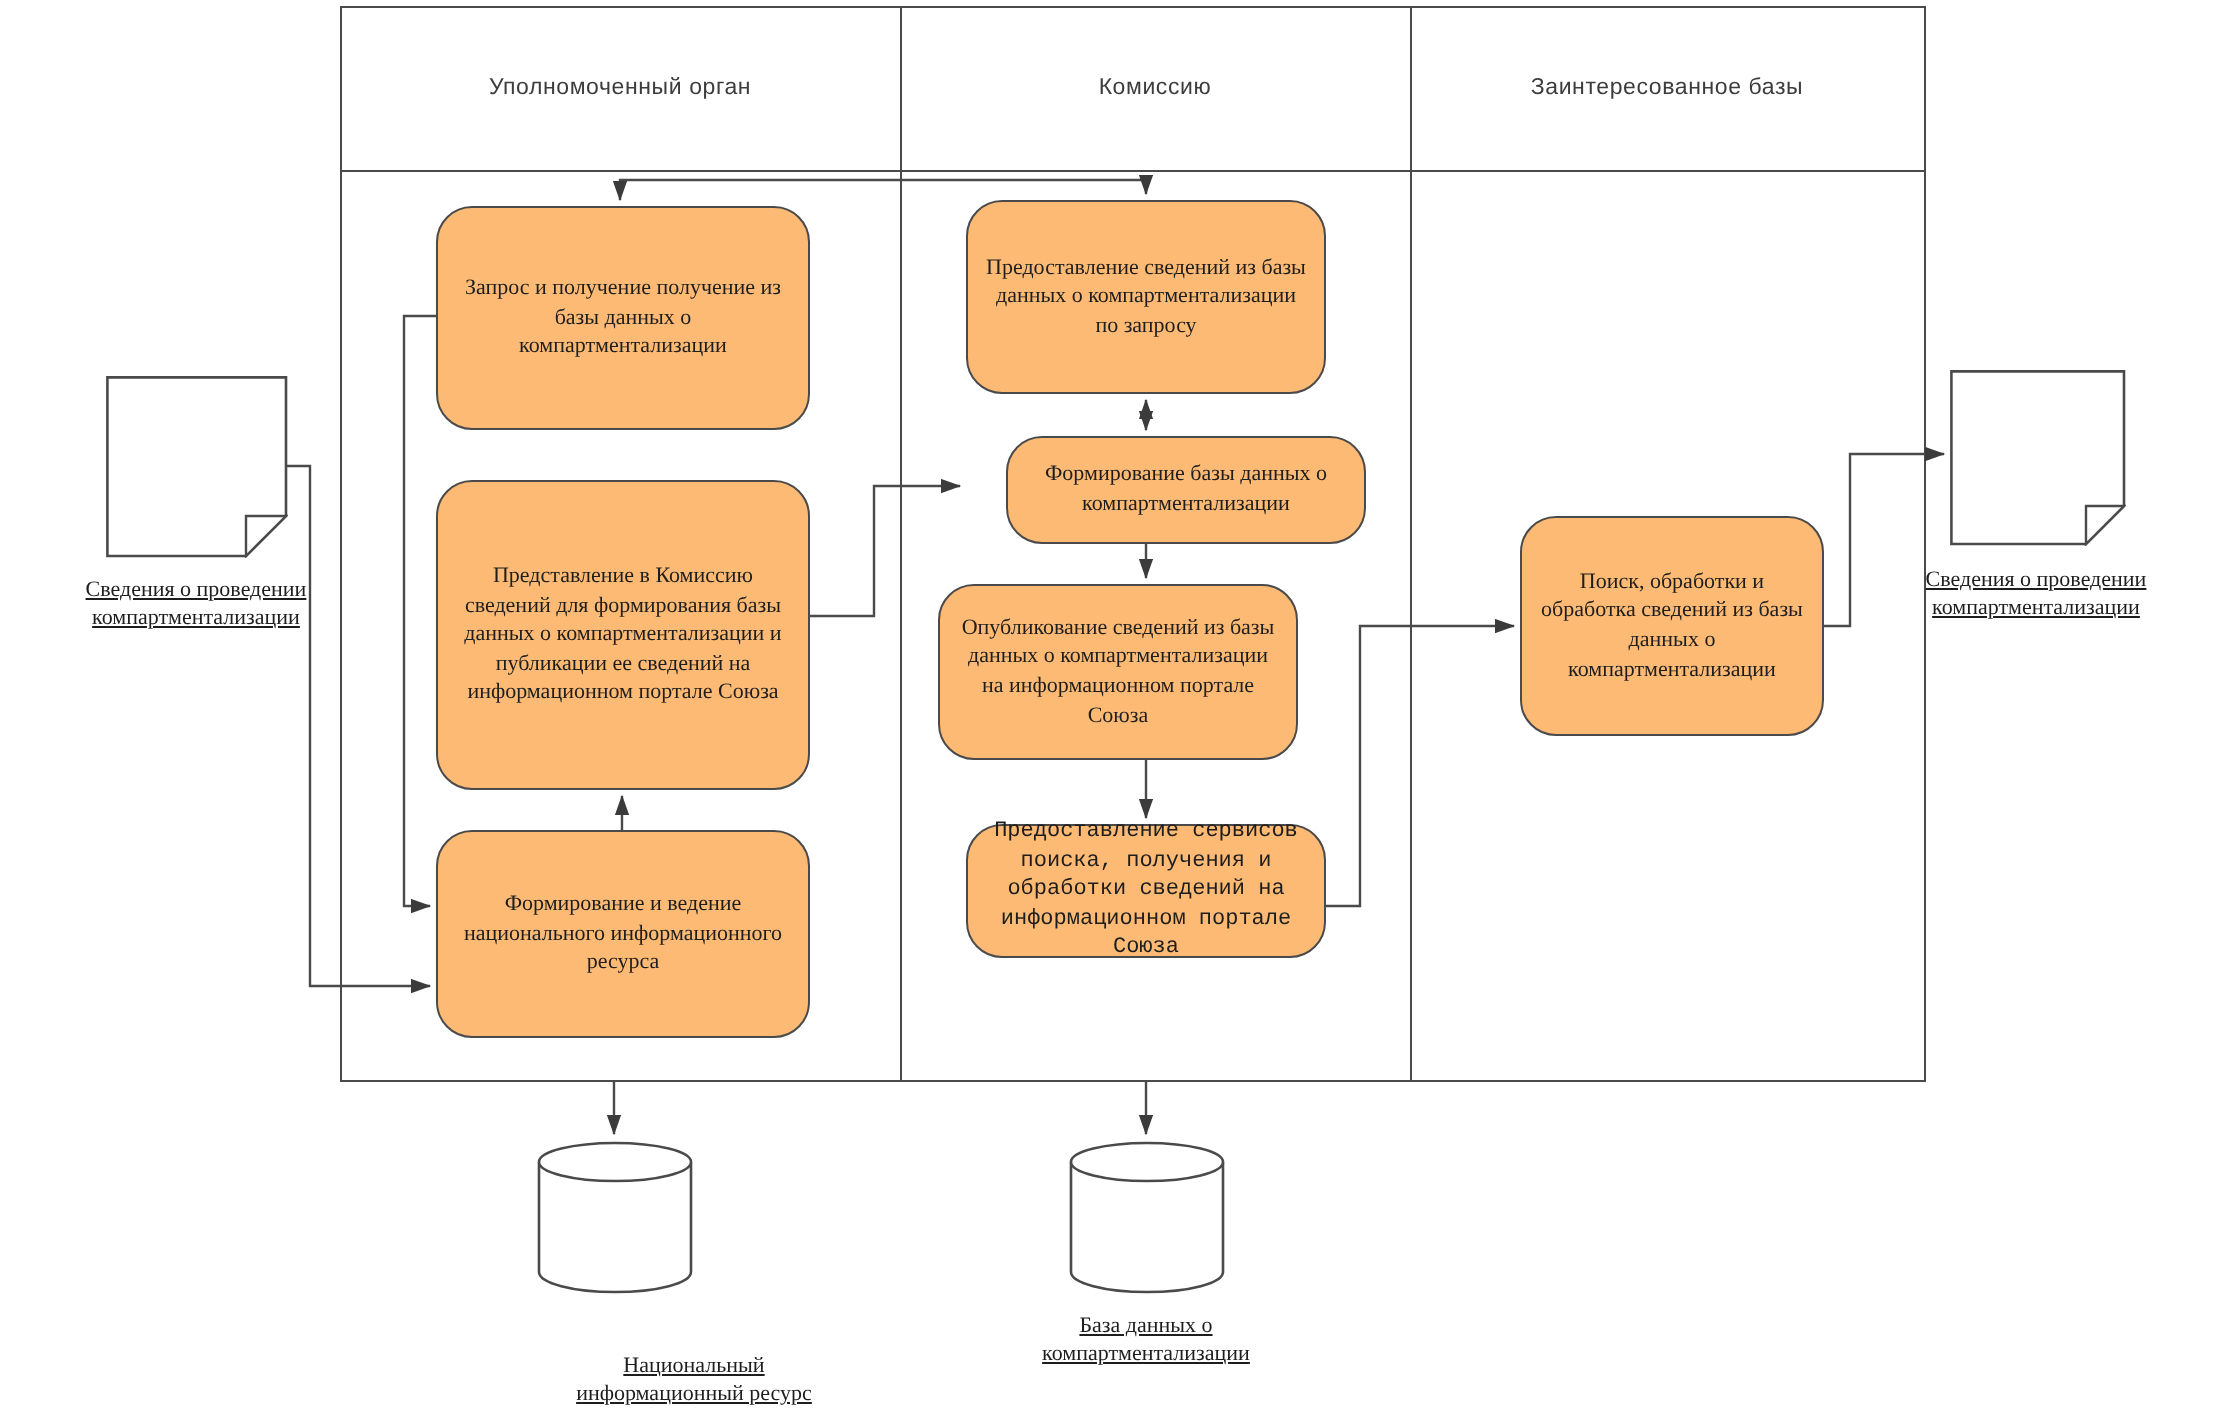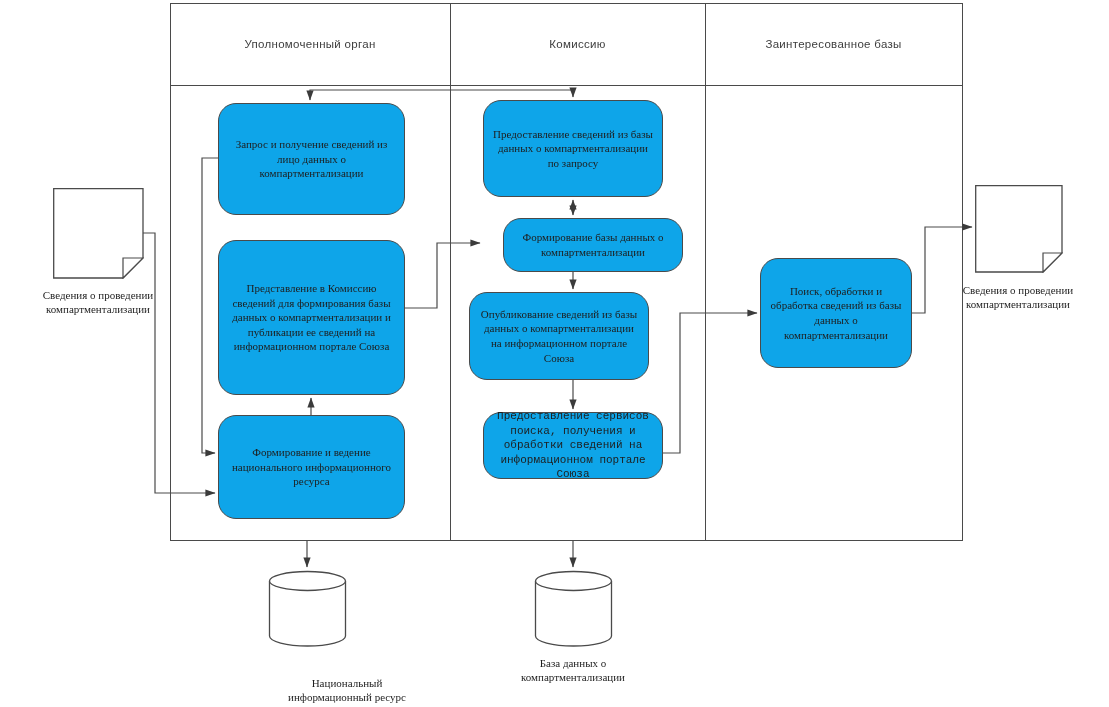--- a/index.html
+++ b/index.html
@@ -10,45 +10,45 @@
   .abs{position:absolute;}
   .frame{border:1.2px solid #4a4a4a;background:transparent;}
   .vline{width:0;border-left:1.2px solid #4a4a4a;}
   .hline{height:0;border-top:1.2px solid #4a4a4a;}
   .hdr{
     display:flex;align-items:center;justify-content:center;text-align:left;
     font-family:"Liberation Sans", sans-serif;font-size:11.5px;color:#3d3d3d;
     letter-spacing:.3px;
   }
   .box{
-    border:1.3px solid #4a4a4a;border-radius:18px;background:#0ea5e9;
+    border:1.3px solid #4a4a4a;border-radius:18px;background:#fdba74;
     display:flex;align-items:center;justify-content:center;text-align:center;
     font-size:11px;line-height:1.32;padding:4px 8px;box-sizing:border-box;
   }
   .lbl{
-    text-align:center;font-size:11px;line-height:1.3;color:#1e1e1e;
+    text-align:center;font-size:11px;line-height:1.3;color:#1e1e1e;text-decoration:underline;
   }
   svg{display:block;}
   .connector-layer{pointer-events:none;}
 </style>
 </head>
 <body>
 
 <div class="canvas">
 
   <div class="abs frame" style="left:170px;top:3px;width:791px;height:536px;"></div>
   <div class="abs hline" style="left:170px;top:85px;width:792px;"></div>
   <div class="abs vline" style="left:450px;top:3px;height:537px;"></div>
   <div class="abs vline" style="left:705px;top:3px;height:537px;"></div>
 
   <div class="abs hdr" style="left:170px;top:3px;width:280px;height:82px;">Уполномоченный орган</div>
   <div class="abs hdr" style="left:450px;top:3px;width:255px;height:82px;">Комиссию</div>
   <div class="abs hdr" style="left:705px;top:3px;width:257px;height:82px;">Заинтересованное базы</div>
 
-  <div class="abs box" style="left:218px;top:103px;width:187px;height:112px;">Запрос и получение сведений из лицо данных о компартментализации</div>
+  <div class="abs box" style="left:218px;top:103px;width:187px;height:112px;">Запрос и получение получение из базы данных о компартментализации</div>
   <div class="abs box" style="left:218px;top:240px;width:187px;height:155px;">Представление в Комиссию сведений для формирования базы данных о компартментализации и публикации ее сведений на информационном портале Союза</div>
   <div class="abs box" style="left:218px;top:415px;width:187px;height:104px;">Формирование и ведение национального информационного ресурса</div>
 
   <div class="abs box" style="left:483px;top:100px;width:180px;height:97px;">Предоставление сведений из базы данных о компартментализации по запросу</div>
   <div class="abs box" style="left:483px;top:218px;width:180px;height:54px;margin-left:20px;">Формирование базы данных о компартментализации</div>
   <div class="abs box" style="left:469px;top:292px;width:180px;height:88px;">Опубликование сведений из базы данных о компартментализации на информационном портале Союза</div>
   <div class="abs box" style="left:483px;top:412px;width:180px;height:67px;font-family:Liberation Mono, monospace;">Предоставление сервисов поиска, получения и обработки сведений на информационном портале Союза</div>
 
   <div class="abs box" style="left:760px;top:258px;width:152px;height:110px;">Поиск, обработки и обработка сведений из базы данных о компартментализации</div>
 

